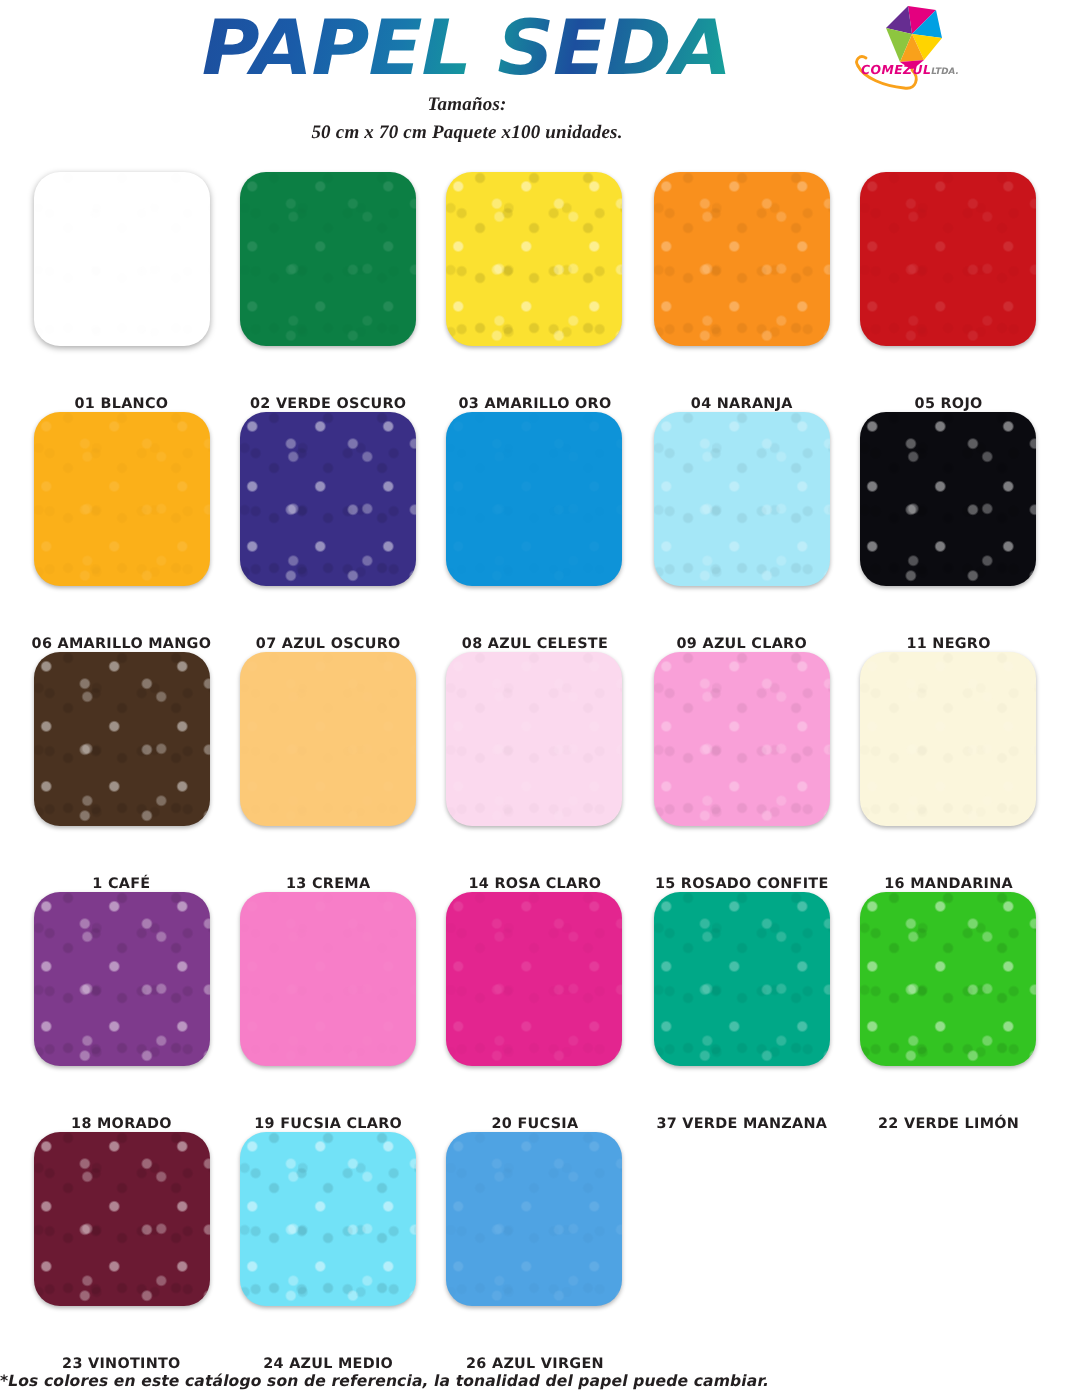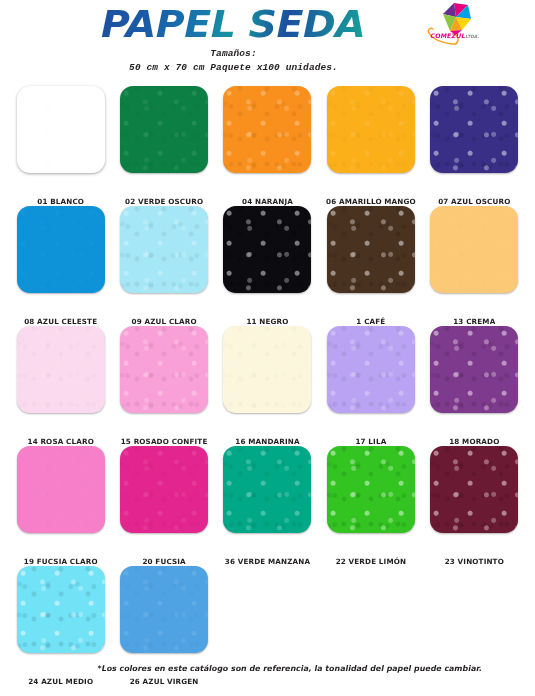--- a/index.html
+++ b/index.html
@@ -76,21 +76,21 @@
   }
   .logo-word .ltda {
     color: #8a8a8a;
     font-size: 4.4px;
     letter-spacing: 0;
   }
 
   .subtitle {
     text-align: center;
     margin-top: 1px;
-    font-family: Liberation Mono, monospace;
+    font-family: Liberation Serif, serif;
     font-size: 9.5px;
     font-style: italic;
     font-weight: bold;
     color: #231f20;
     line-height: 13.5px;
     letter-spacing: 0.1px;
   }
 
   
   .grid {
@@ -147,23 +147,23 @@
     font-weight: bold;
     color: #231f20;
     letter-spacing: 0.15px;
     white-space: nowrap;
     text-align: center;
   }
 
   .footer {
     position: absolute;
     left: 0;
-    bottom: 23px;
+    bottom: 1px;
     width: 482px;
-    text-align: right;
+    text-align: left;
     font-family: "DejaVu Sans", sans-serif;
     font-size: 7.8px;
     font-style: italic;
     font-weight: bold;
     color: #231f20;
     letter-spacing: 0.05px;
   }
 </style>
 </head>
 <body>
@@ -202,24 +202,32 @@
 <div class="grid">
     <div class="cell">
       <div class="swatch tex-none white-sw" style="background: rgb(255, 255, 255);"></div>
       <div class="label">01 BLANCO</div>
     </div>
     <div class="cell">
       <div class="swatch tex-light" style="background: rgb(12, 127, 68);"></div>
       <div class="label">02 VERDE OSCURO</div>
     </div>
     <div class="cell">
+      <div class="swatch tex-strong" style="background: rgb(251, 225, 48);"></div>
+      <div class="label">03 AMARILLO ORO</div>
+    </div>
+    <div class="cell">
       <div class="swatch tex-med" style="background: rgb(249, 144, 29);"></div>
       <div class="label">04 NARANJA</div>
     </div>
     <div class="cell">
+      <div class="swatch tex-light" style="background: rgb(201, 20, 27);"></div>
+      <div class="label">05 ROJO</div>
+    </div>
+    <div class="cell">
       <div class="swatch tex-light" style="background: rgb(251, 176, 25);"></div>
       <div class="label">06 AMARILLO MANGO</div>
     </div>
     <div class="cell">
       <div class="swatch tex-strong" style="background: rgb(58, 47, 134);"></div>
       <div class="label">07 AZUL OSCURO</div>
     </div>
     <div class="cell">
       <div class="swatch tex-none" style="background: rgb(14, 147, 216);"></div>
       <div class="label">08 AZUL CELESTE</div>
@@ -246,38 +254,34 @@
     </div>
     <div class="cell">
       <div class="swatch tex-med" style="background: rgb(249, 160, 216);"></div>
       <div class="label">15 ROSADO CONFITE</div>
     </div>
     <div class="cell">
       <div class="swatch tex-light" style="background: rgb(251, 246, 220);"></div>
       <div class="label">16 MANDARINA</div>
     </div>
     <div class="cell">
-      <div class="swatch tex-med" style="background: rgb(185, 163, 242);"></div>
-      <div class="label">17 LILA</div>
-    </div>
-    <div class="cell">
       <div class="swatch tex-strong" style="background: rgb(126, 58, 140);"></div>
       <div class="label">18 MORADO</div>
     </div>
     <div class="cell">
       <div class="swatch tex-none" style="background: rgb(247, 126, 200);"></div>
       <div class="label">19 FUCSIA CLARO</div>
     </div>
     <div class="cell">
       <div class="swatch tex-light" style="background: rgb(227, 37, 143);"></div>
       <div class="label">20 FUCSIA</div>
     </div>
     <div class="cell">
       <div class="swatch tex-med" style="background: rgb(0, 168, 135);"></div>
-      <div class="label">36 VERDE MANZANA</div>
+      <div class="label">37 VERDE MANZANA</div>
     </div>
     <div class="cell">
       <div class="swatch tex-strong" style="background: rgb(51, 196, 34);"></div>
       <div class="label">22 VERDE LIMÓN</div>
     </div>
     <div class="cell">
       <div class="swatch tex-strong" style="background: rgb(107, 26, 51);"></div>
       <div class="label">23 VINOTINTO</div>
     </div>
     <div class="cell">

